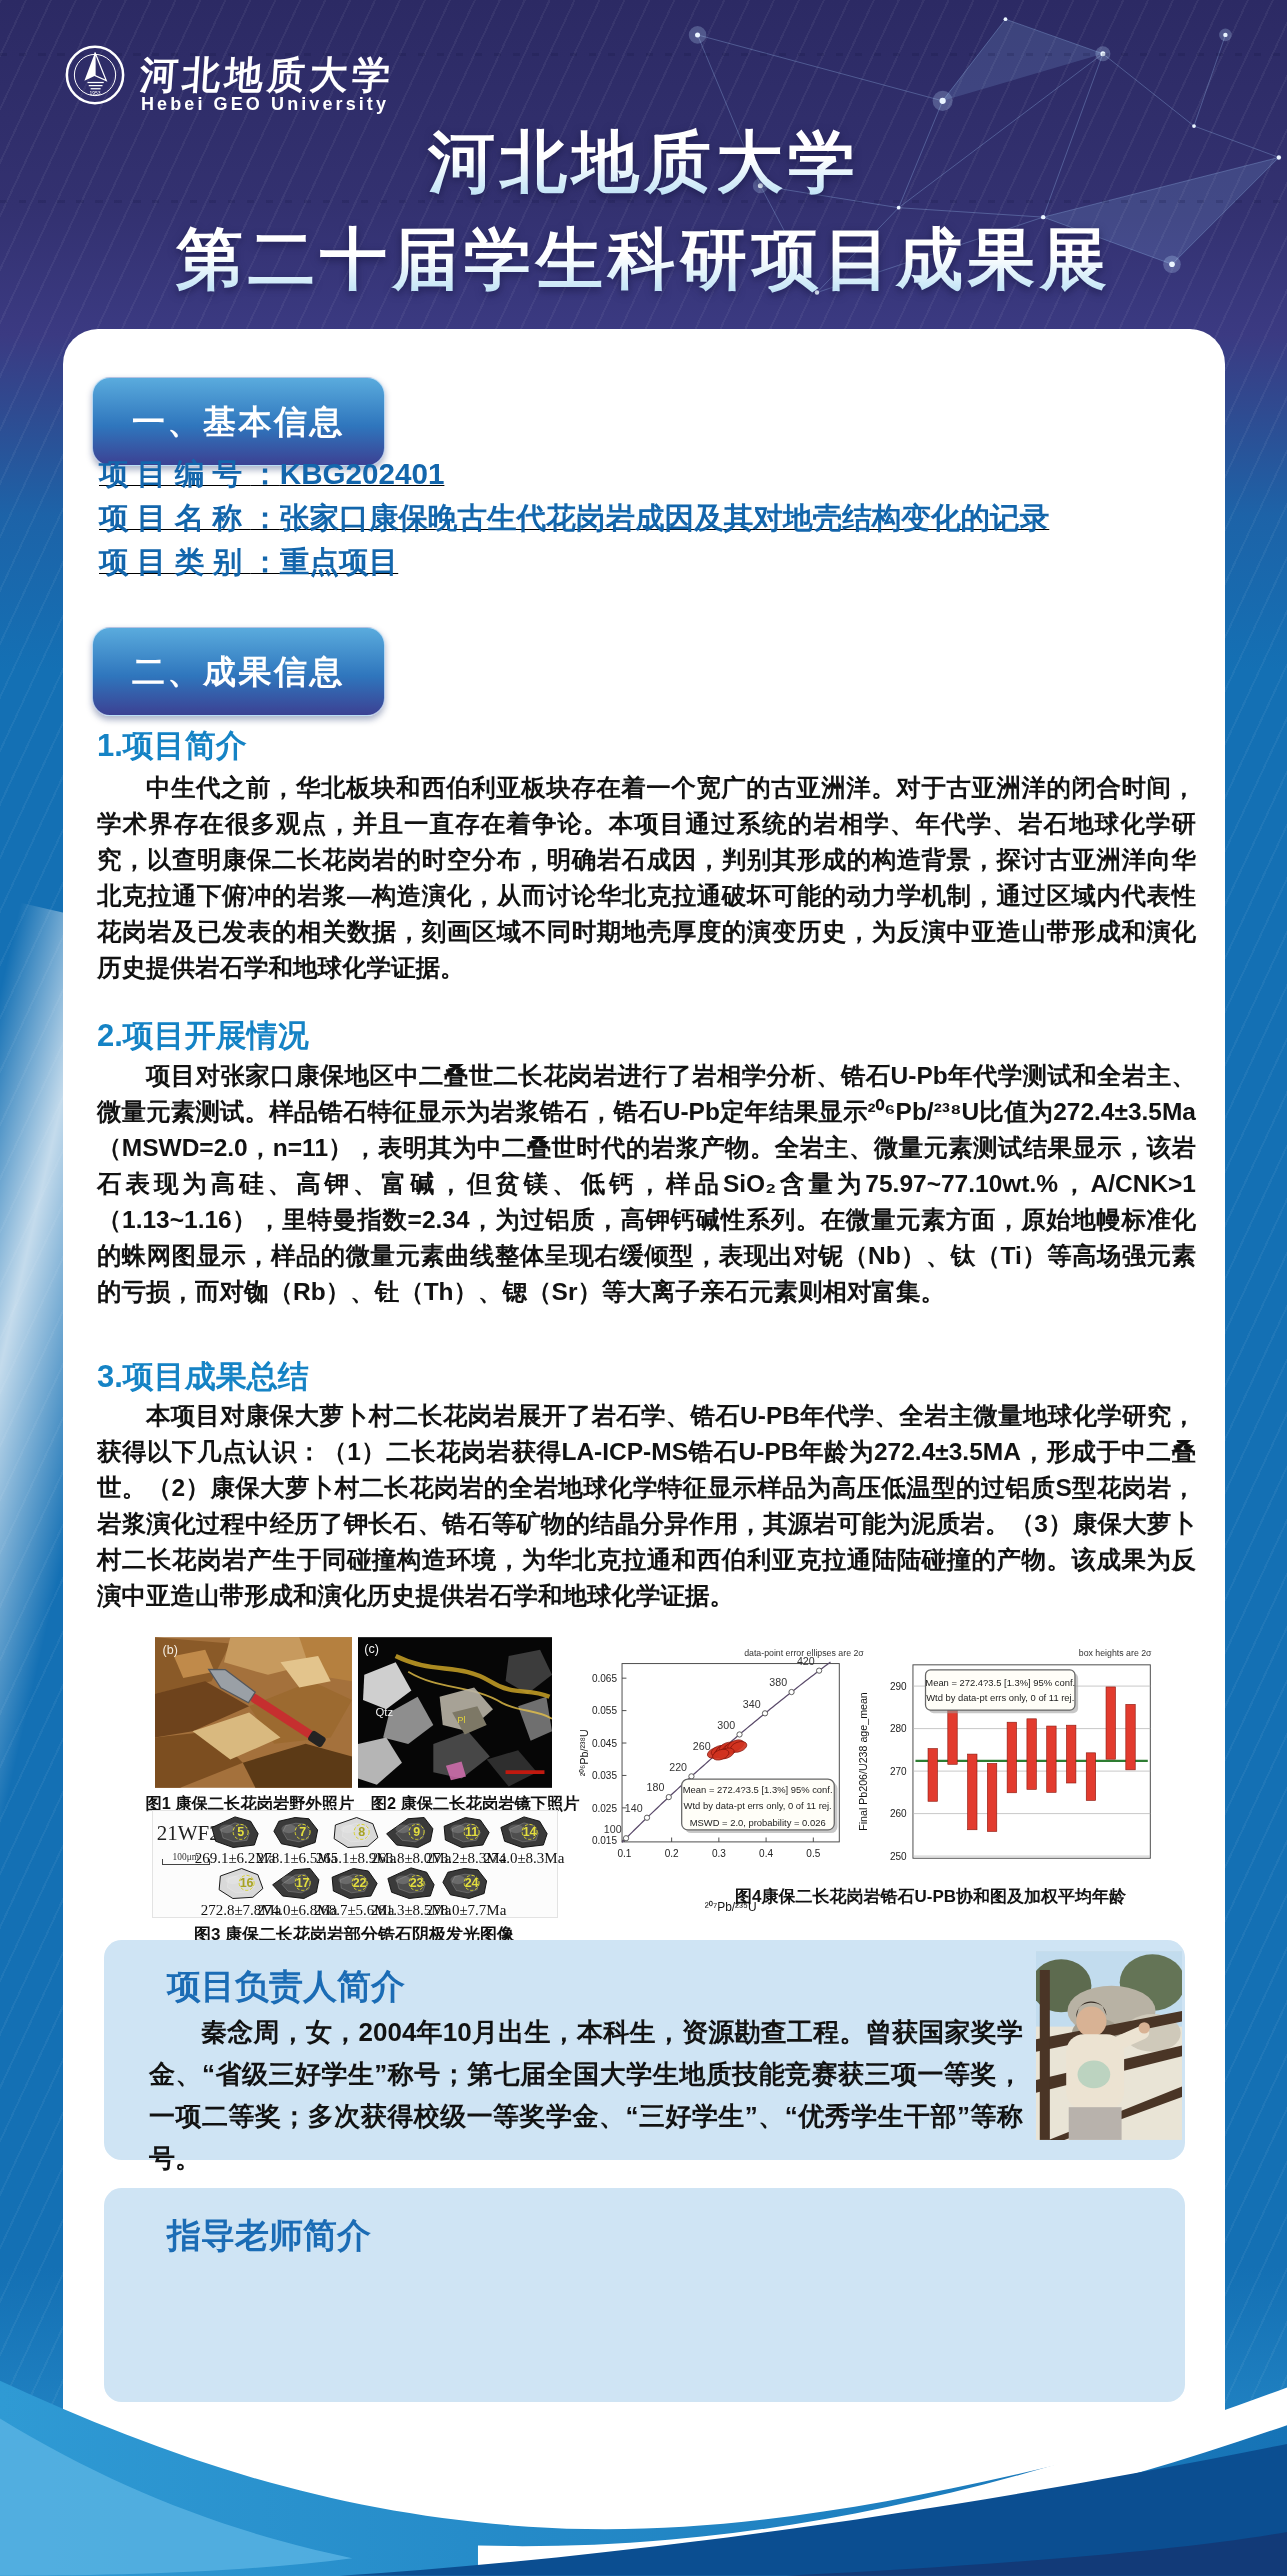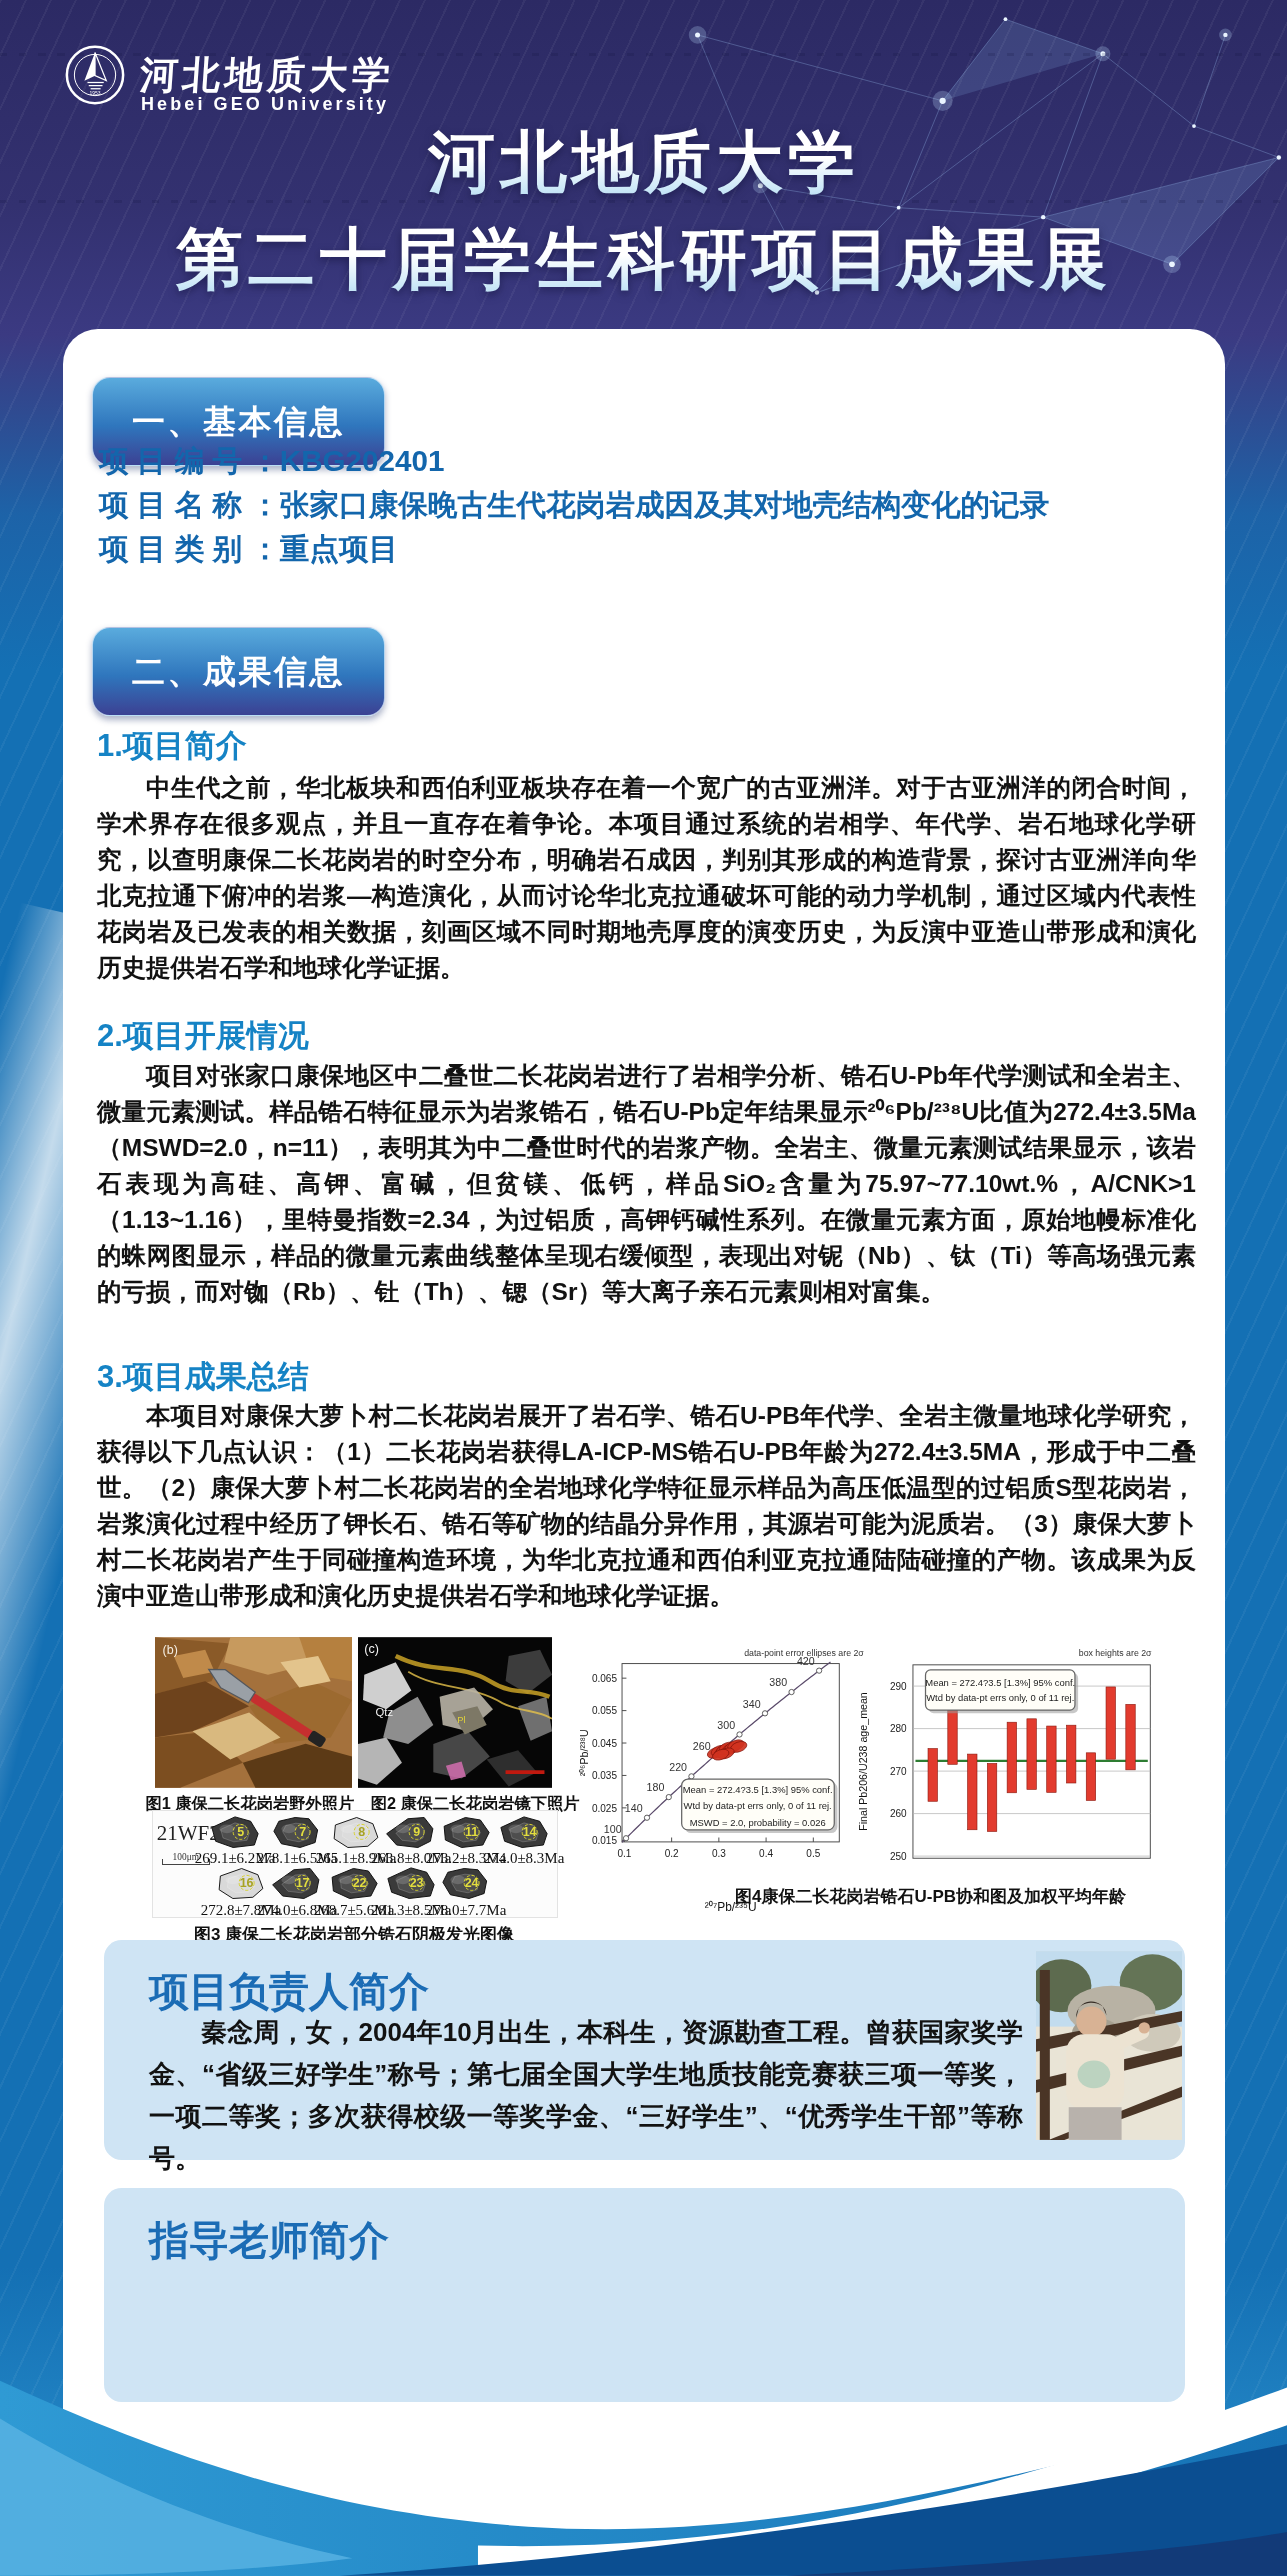--- a/index.html
+++ b/index.html
@@ -23,41 +23,41 @@
   .main-title{left:0;width:1288px;text-align:center;font-weight:900;font-size:67px;letter-spacing:5px;
         background:linear-gradient(180deg,#ffffff 45%,#cde9f8 78%,#a8d4ee 100%);
         -webkit-background-clip:text;background-clip:text;color:transparent;
         filter:drop-shadow(0 3.8px 4.4px rgba(15,15,55,.55));z-index:3;}
   
   .card-main{left:63px;top:329px;width:1162px;height:2218px;background:#ffffff;border-radius:35px;z-index:2;}
   .pill{left:92px;height:55px;line-height:55px;padding:16px 39px;border-radius:18px;
         background:linear-gradient(180deg,#5aabdd 0%,#2f76bd 55%,#3c4193 100%);
         border:1.9px solid rgba(220,238,252,.75);box-shadow:0 3.1px 6.3px rgba(20,40,100,.35);
         color:#fff;font-size:33px;font-weight:800;letter-spacing:2.5px;z-index:3;}
-  .info-rows{left:99px;top:445px;z-index:3;}
+  .info-rows{left:99px;top:458px;z-index:3;text-decoration:underline;}
   .info-row{height:31px;margin-bottom:13.2px;white-space:nowrap;}
   .info-row span{font-size:29.6px;font-weight:800;color:#1366ac;line-height:31px;}
   .sec-h{left:97px;font-size:31px;font-weight:800;color:#1583c5;z-index:3;}
   .para{left:97px;width:1099px;font-size:24.5px;line-height:36px;font-weight:700;color:#121212;
         text-align:justify;text-indent:2em;z-index:3;}
   
   .photo{z-index:3;overflow:hidden;}
   .cap12{left:155px;top:1793px;width:415px;display:flex;gap:16.3px;font-size:16.3px;font-weight:800;color:#111;z-index:3;white-space:nowrap;justify-content:center;}
   .cl-panel{left:152px;top:1810px;width:404px;height:106px;background:#fcfcfc;border:0.6px solid #e3e3e3;z-index:3;}
   .cl-sample{position:absolute;left:3.8px;top:10px;font-family:"Liberation Serif",serif;font-size:21px;color:#222;}
   .cl-scale{position:absolute;left:8.8px;top:41px;width:48px;text-align:center;font-family:Liberation Serif, serif;
         font-size:9.4px;color:#333;border-bottom:0.6px solid #444;padding-bottom:1.9px;}
   .cl-scale::before,.cl-scale::after{content:"";position:absolute;bottom:-0.6px;width:0.6px;height:5px;background:#444;}
   .cl-scale::before{left:0;} .cl-scale::after{right:0;}
   .grain-cell{position:absolute;width:94px;text-align:center;}
   .grain-age{font-family:"Liberation Serif",serif;font-size:15px;color:#111;margin-top:0.6px;white-space:nowrap;}
   .fig-cap{font-weight:800;color:#111;text-align:center;z-index:3;}
   
   .bio-card{background:#cfe4f4;border-radius:17.6px;z-index:3;}
-  .bio-title{font-size:40px;font-weight:800;color:#1b6cb5;z-index:4;}
+  .bio-title{font-size:34px;font-weight:800;color:#1b6cb5;z-index:4;margin-left:18px;}
   .bio-text{font-size:26px;line-height:42px;font-weight:700;color:#121212;text-align:justify;text-indent:2em;z-index:4;}
   .chart{z-index:3;}
   .wave{left:0;top:2324px;z-index:5;}
   .constellation{left:597px;top:0;z-index:2;}
   svg text{font-family:"Liberation Sans",sans-serif;}
 </style>
 </head>
 <body>
 
 <div class="page">

